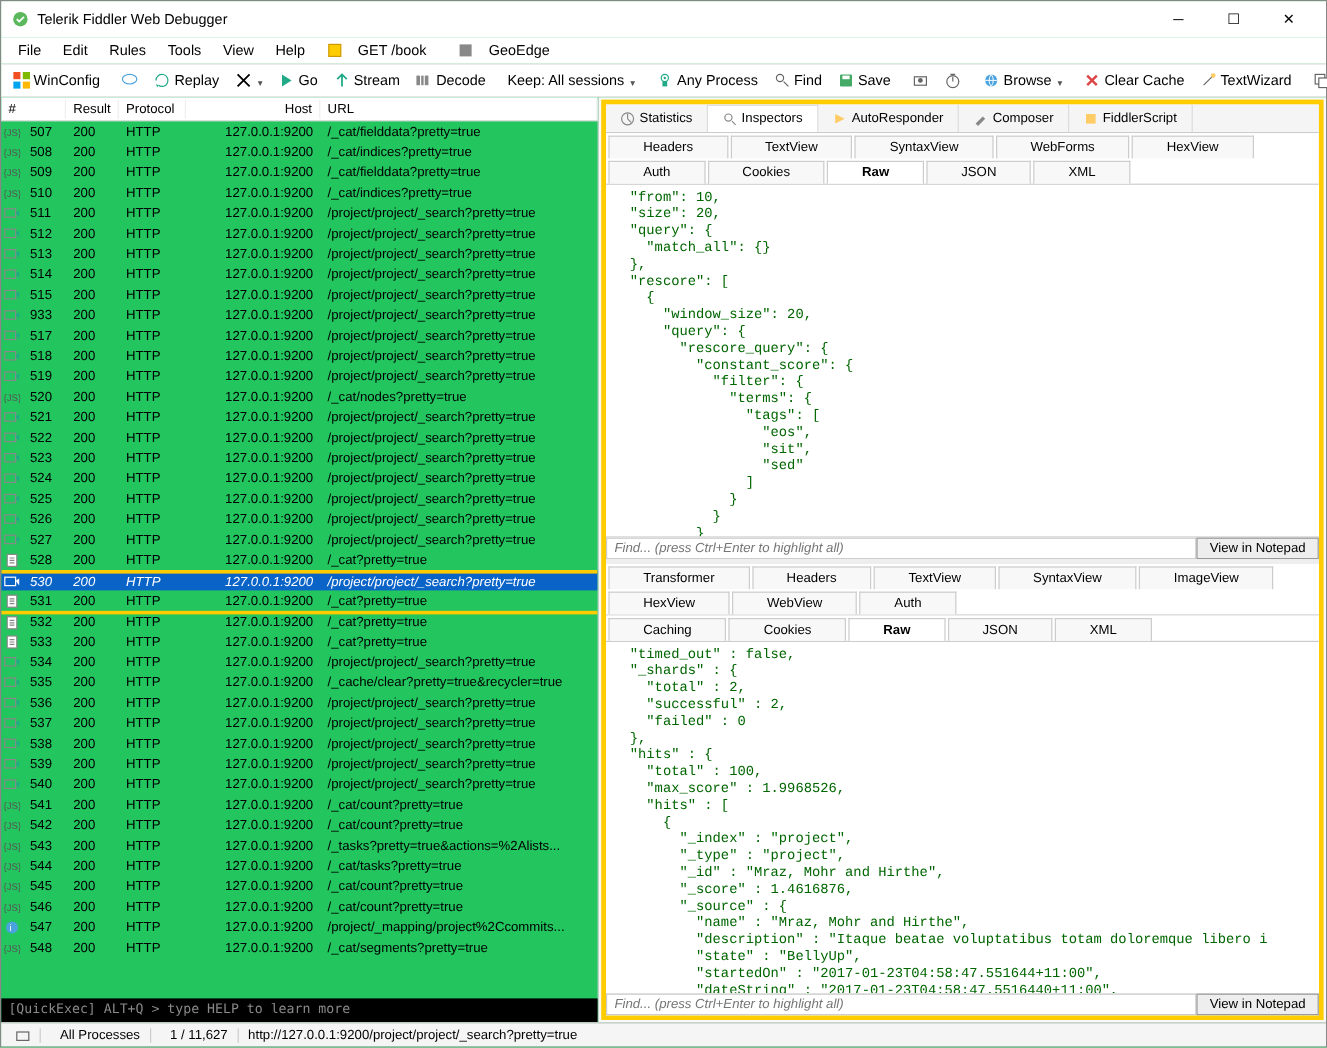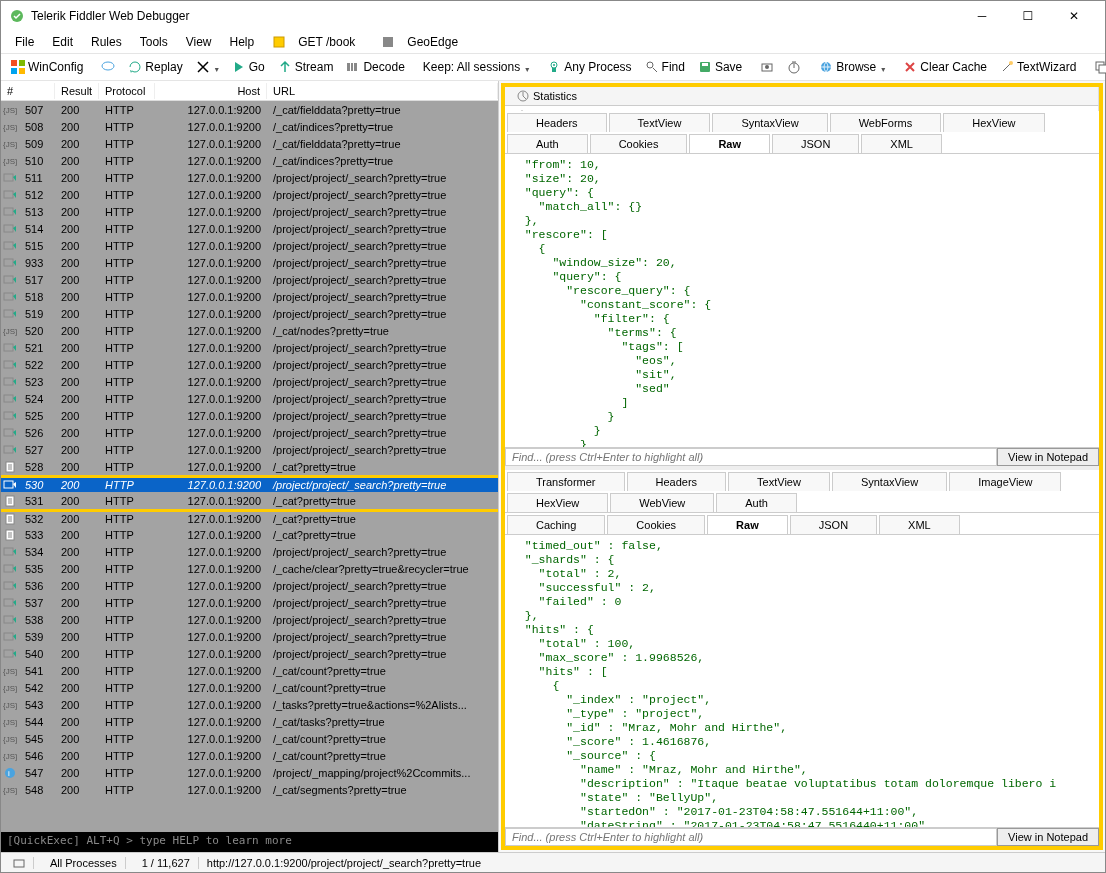--- a/index.html
+++ b/index.html
@@ -1,17 +1,17 @@
 <!DOCTYPE html>
 <html><head>
 <meta charset="utf-8">
 <style>
 * { box-sizing: border-box; margin: 0; padding: 0; }
 body { font-family: "Segoe UI", Tahoma, sans-serif; font-size: 12px; background: #f0f0f0; width: 1106px; height: 873px; overflow: hidden; }
-.window { display: flex; flex-direction: column; height: 100%; background: #a3a3a3; border: 1px solid #888; }
+.window { display: flex; flex-direction: column; height: 100%; background: #22c55e; border: 1px solid #888; }
 .titlebar { display: flex; align-items: center; height: 30px; padding: 0 8px; background: #fff; }
 .titlebar .icon { width: 16px; height: 16px; margin-right: 6px; }
 .titlebar .title { flex: 1; font-size: 12px; }
 .titlebar .ctrls { display: flex; }
 .titlebar .ctrls span { width: 46px; height: 30px; display: flex; align-items: center; justify-content: center; }
 .menubar { display: flex; align-items: center; height: 22px; padding: 0 6px; gap: 2px; background: #fff; }
 .menubar span { padding: 2px 8px; }
 .menubar .mbicon { display:inline-flex; align-items:center; gap:4px; }
 .toolbar { display: flex; align-items: center; height: 28px; padding: 2px 4px; background: #fff; border-top: 1px solid #e5e5e5; border-bottom: 1px solid #e5e5e5; gap: 1px; }
 .toolbar .tb { display: inline-flex; align-items: flex-end; padding: 2px 6px; gap: 3px; white-space: nowrap; }
@@ -28,21 +28,21 @@
 .row { display: flex; height: 17px; align-items: center; }
 .row.sep-line { border-top: 3px solid #ffcc00; }
 .row .ricon { width: 18px; display:flex; align-items:center; justify-content:center; }
 .row .rc { padding: 0 6px; }
 .row.selected { background: #0a64c8; color: #fff; font-style: italic; }
 .rn { width: 36px; } .rr { width: 44px; } .rp { width: 56px; } .rh { width: 112px; text-align: right; } .ru { flex: 1; overflow: hidden; text-overflow: ellipsis; white-space: nowrap; }
 .quickexec { height: 20px; background: #000; color: #888; font-family: Consolas, monospace; font-size: 11px; padding: 2px 6px; }
 .statusbar { height: 20px; display: flex; align-items: center; background: #f5f5f5; border-top: 1px solid #ccc; font-size: 11px; padding: 0 4px; gap: 8px; }
 .statusbar .sbcell { padding: 0 8px; border-right: 1px solid #ccc; }
 .rightbox { border: 4px solid #ffcc00; margin: 2px; display: flex; flex-direction: column; flex: 1; overflow: hidden; }
-.rtabs { display: flex; background: #f5f5f5; height: 24px; border-bottom: 1px solid #ccc; flex-direction: column; }
+.rtabs { display: flex; background: #f5f5f5; height: 24px; border-bottom: 1px solid #ccc; }
 .rtabs .tab { padding: 3px 12px; border-right: 1px solid #ddd; display:flex; align-items:center; gap:4px; font-size: 11px; }
 .rtabs .tab.active { background: #fff; border-top: 1px solid #ccc; }
 .subtabs { display: flex; background: #fff; border-bottom: 1px solid #ccc; flex-wrap: wrap; }
 .subtabs .stab { padding: 3px 28px; border: 1px solid #ccc; border-bottom: none; margin: 2px 0 0 2px; font-size: 11px; background: #f8f8f8; }
 .subtabs .stab.active { background: #fff; font-weight: bold; }
 .codearea { flex: 1; background: #fff; font-family: "Courier New", monospace; font-size: 11.5px; color: #006600; padding: 4px 6px; overflow: auto; white-space: pre; line-height: 14px; }
 .findbar { display: flex; border-top: 1px solid #ccc; background: #fff; }
 .findbar input { flex: 1; border: 1px solid #ccc; padding: 2px 6px; font-size: 11px; color: #888; font-style: italic; }
 .findbar button { border: 1px solid #999; background: #eee; padding: 2px 10px; font-size: 11px; }
 .split { height: 4px; background: #eee; }

